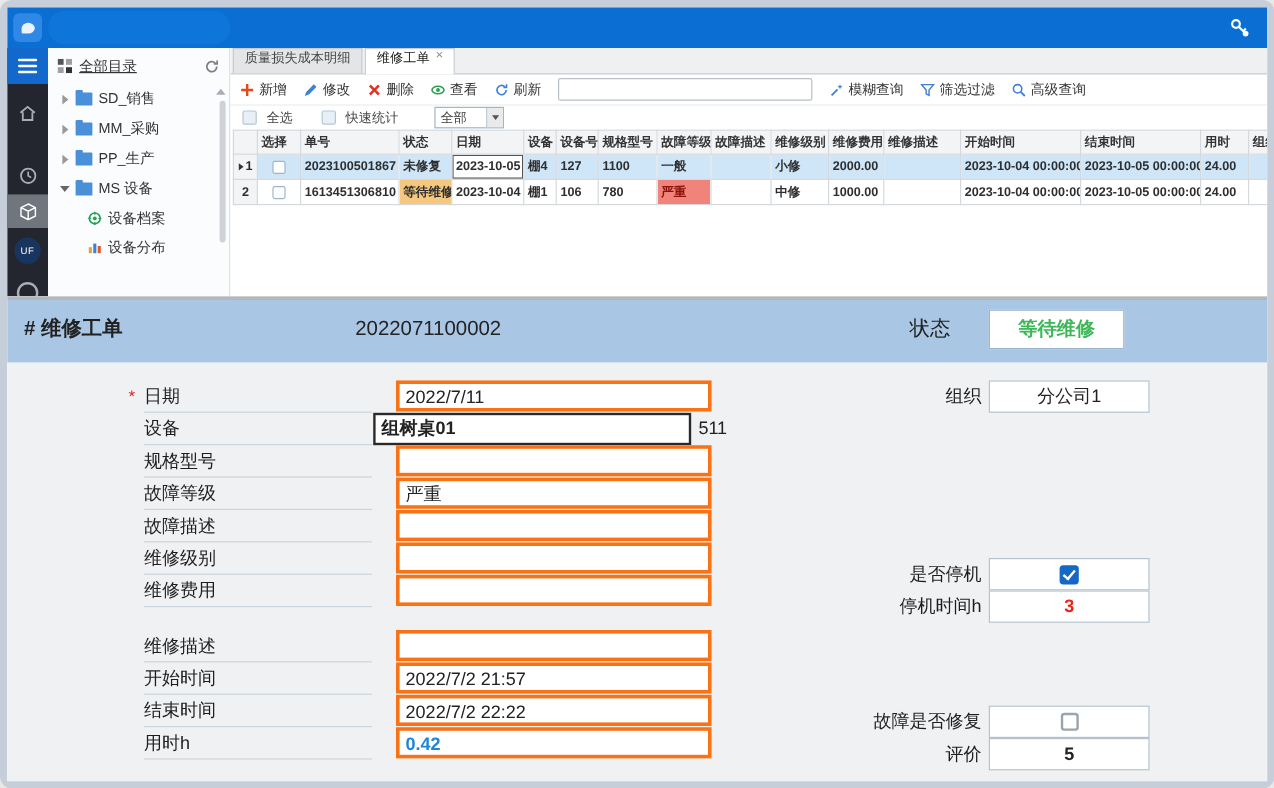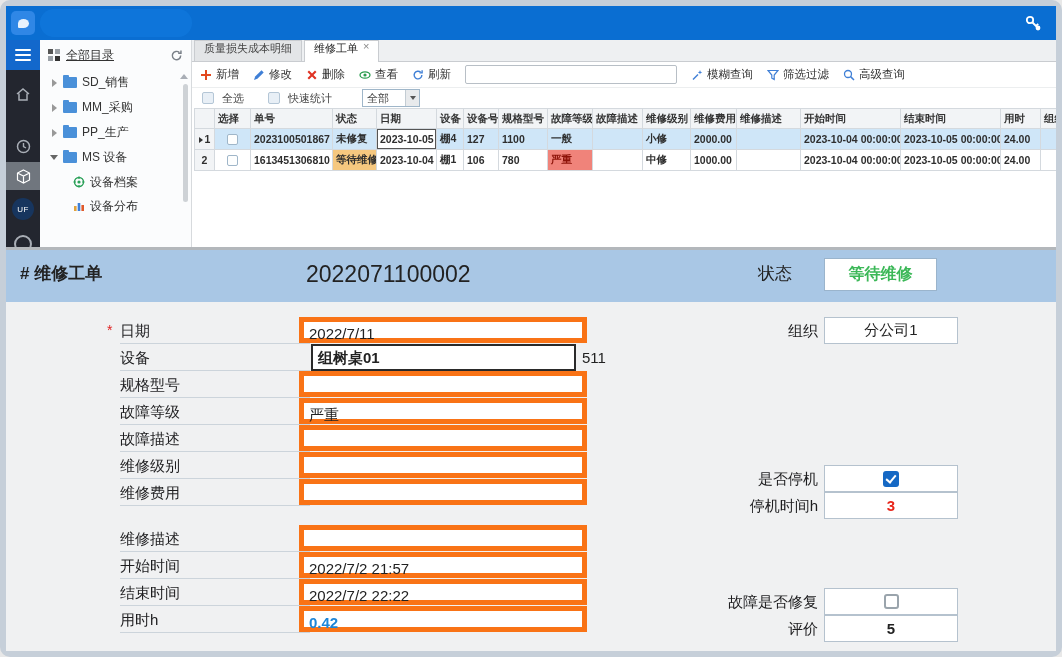--- a/index.html
+++ b/index.html
@@ -74,28 +74,28 @@
   .ck{display:inline-block;width:11px;height:11px;border:1px solid #9fb6c9;background:#fdfefe;border-radius:2px;vertical-align:middle;}
   .focus-cell{background:#fff !important;box-shadow:inset 0 0 0 1px #555;}
   .st-wait{background:#f6c87f !important;}
   .fl-severe{background:#f0837a !important;color:#8c1208;font-weight:bold;}
   .rnum{text-align:right;}
 
   
   .formpanel{position:absolute;left:0;top:241px;width:1050px;height:404px;background:#f0f1f2;border-top:3px solid #b3b7bb;}
   .formheader{position:relative;height:52px;background:#a9c7e5;}
   .f-title{position:absolute;left:14px;top:0;line-height:48px;font-size:17px;font-weight:bold;color:#222;}
-  .f-no{position:absolute;left:300px;top:0;line-height:48px;font-size:23px;color:#222;}
+  .f-no{position:absolute;left:290px;top:0;line-height:48px;font-size:17px;color:#222;}
   .f-statlab{position:absolute;left:752px;top:0;line-height:48px;font-size:17px;color:#222;}
   .f-statbox{position:absolute;left:818px;top:8px;width:113px;height:33px;background:#fff;border:1px solid #9ab4cc;display:flex;align-items:center;justify-content:center;font-size:16px;font-weight:600;color:#3cb858;}
   .formbody{position:relative;height:353px;}
   .frow{position:absolute;height:27px;}
   .flab{position:absolute;left:114px;width:190px;height:27px;line-height:27px;font-size:15px;color:#1d1d1f;border-bottom:1px solid #ccd4db;}
   .req{position:absolute;left:101px;top:0;line-height:27px;color:#e02020;font-size:14px;}
-  .fval{position:absolute;left:293px;width:288px;height:26px;line-height:24px;background:#fff;border:5px solid #f97316;font-size:15px;color:#222;padding:0 5px;}
+  .fval{position:absolute;left:324px;width:263px;height:26px;line-height:24px;background:#fff;border:3px solid #f97316;font-size:15px;color:#222;padding:0 5px;}
   .fval.focused{left:305px;width:265px;height:27px;border:2px solid #2a2a2a;font-weight:bold;line-height:23px;}
   .suffix{position:absolute;left:576px;line-height:27px;font-size:15px;color:#222;}
   .blueval{color:#1d86d8;font-weight:bold;}
   .rlab{position:absolute;left:560px;width:252px;height:27px;line-height:27px;text-align:right;font-size:15px;color:#1d1d1f;}
   .rbox{position:absolute;left:818px;width:134px;height:27px;background:#fff;border:1px solid #b5c2ce;display:flex;align-items:center;justify-content:center;font-size:15px;color:#222;}
   .redval{color:#e8251a;font-weight:bold;}
   .ckbig{width:16px;height:16px;border-radius:3px;background:#1568c4;position:relative;}
   .ckbig:after{content:"";position:absolute;left:5px;top:2px;width:4px;height:8px;border:solid #fff;border-width:0 2px 2px 0;transform:rotate(40deg);}
   .ckempty{width:15px;height:15px;border-radius:3px;border:2px solid #9aa4ac;background:#fff;}
 </style>

